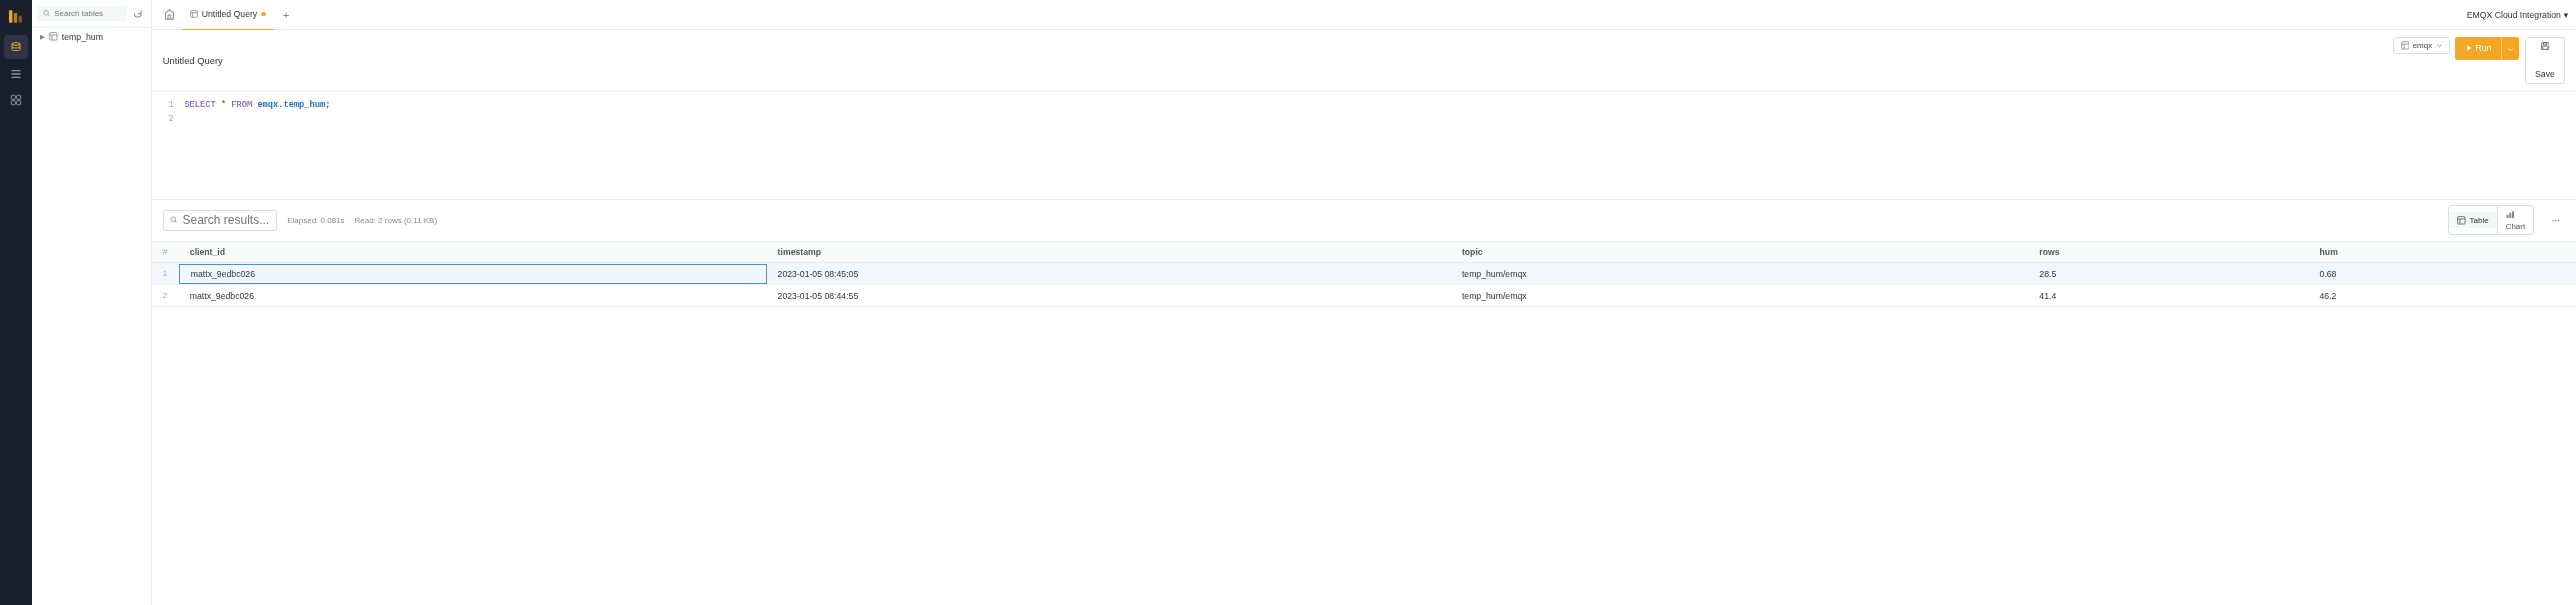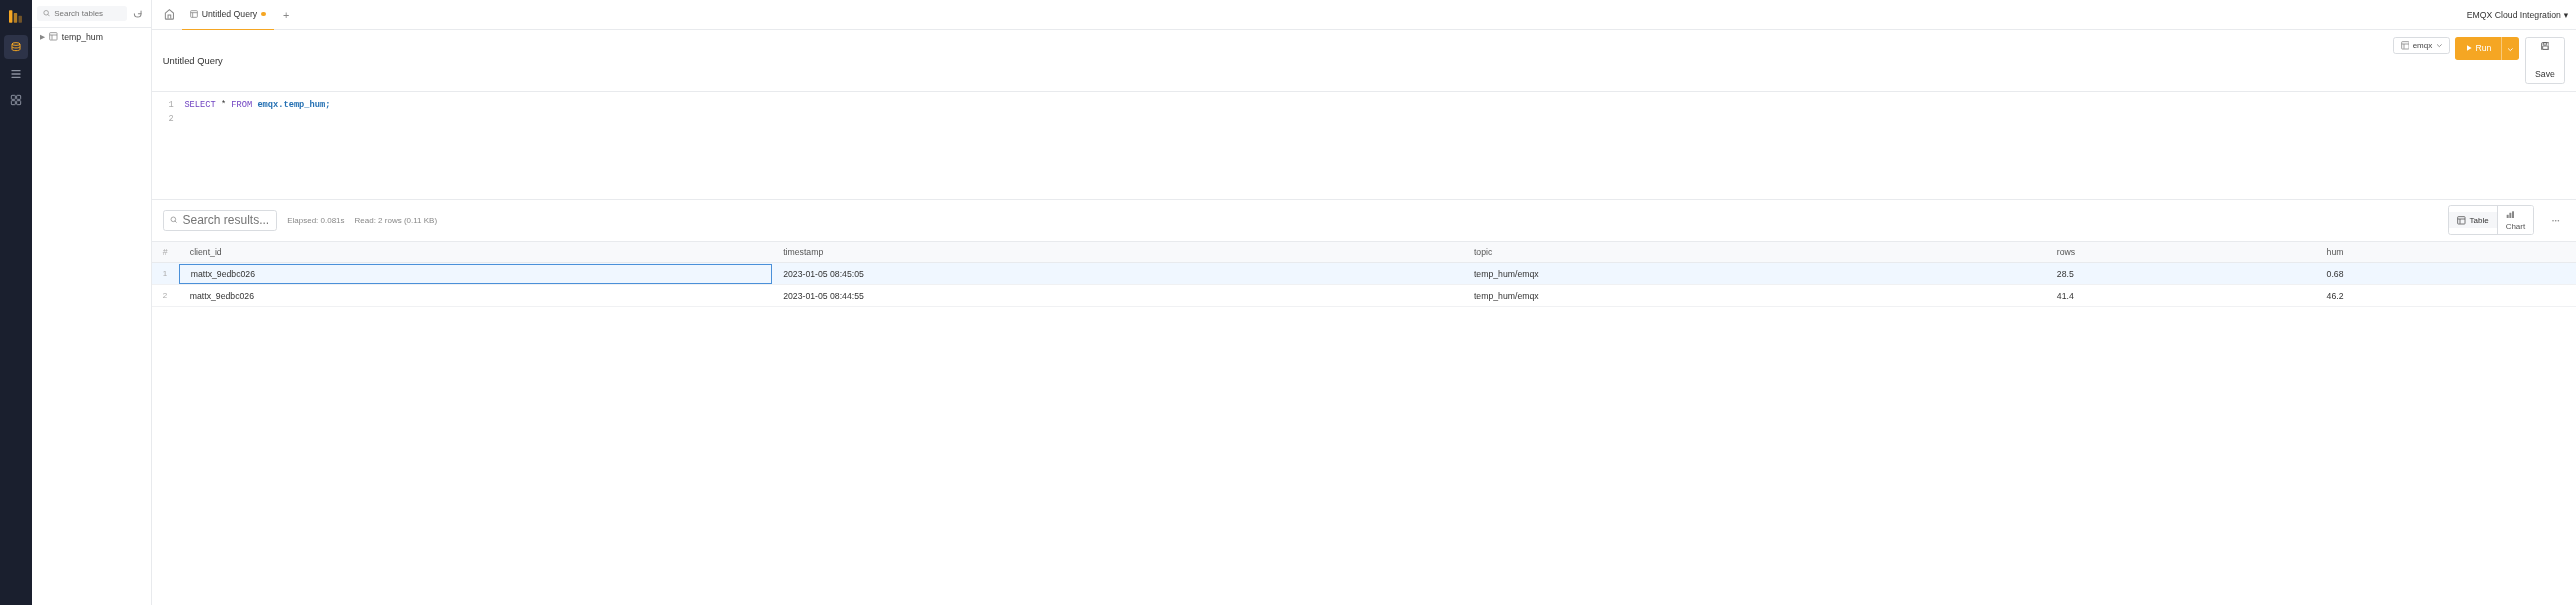--- a/index.html
+++ b/index.html
@@ -362,21 +362,21 @@
     }
     .results-table {
       width: 100%;
       border-collapse: collapse;
       font-size: 8.7px;
     }
     .results-table th {
       background: #f8f9fb;
       padding: 5.4px 10.8px;
       text-align: left;
-      font-weight: 400;
+      font-weight: 700;
       color: #555;
       border-bottom: 0.7px solid #e8eaed;
       white-space: nowrap;
     }
     .results-table th.row-num {
       width: 27px;
       color: #aaa;
       font-weight: 400;
     }
     .results-table td {

